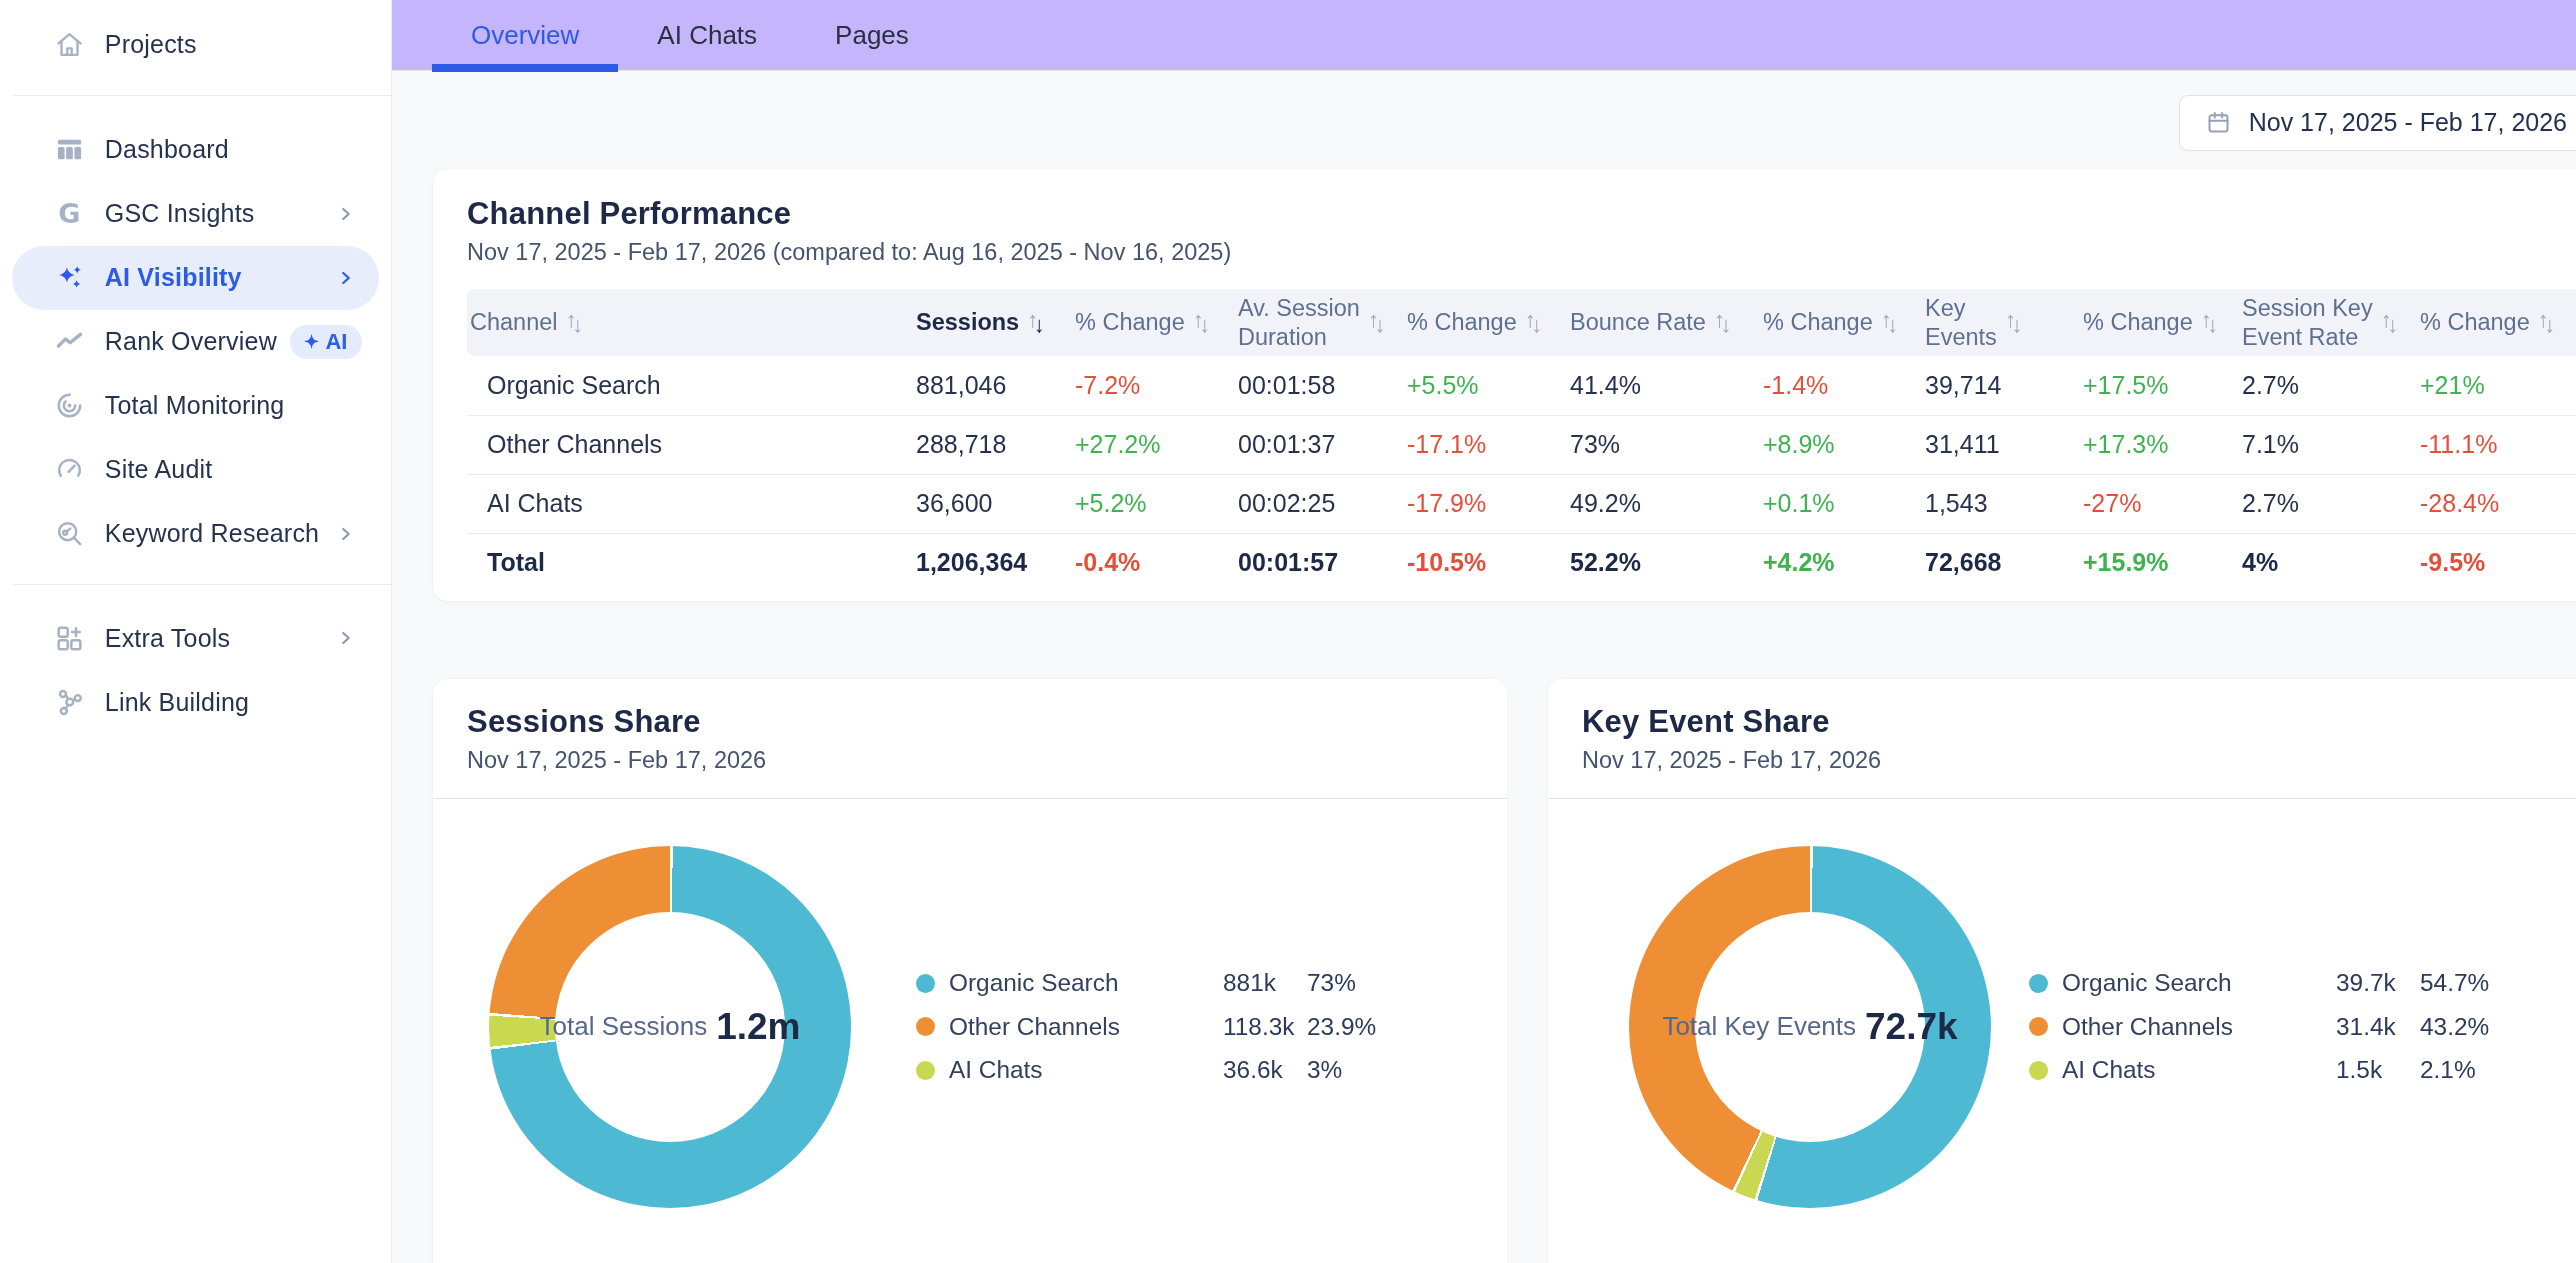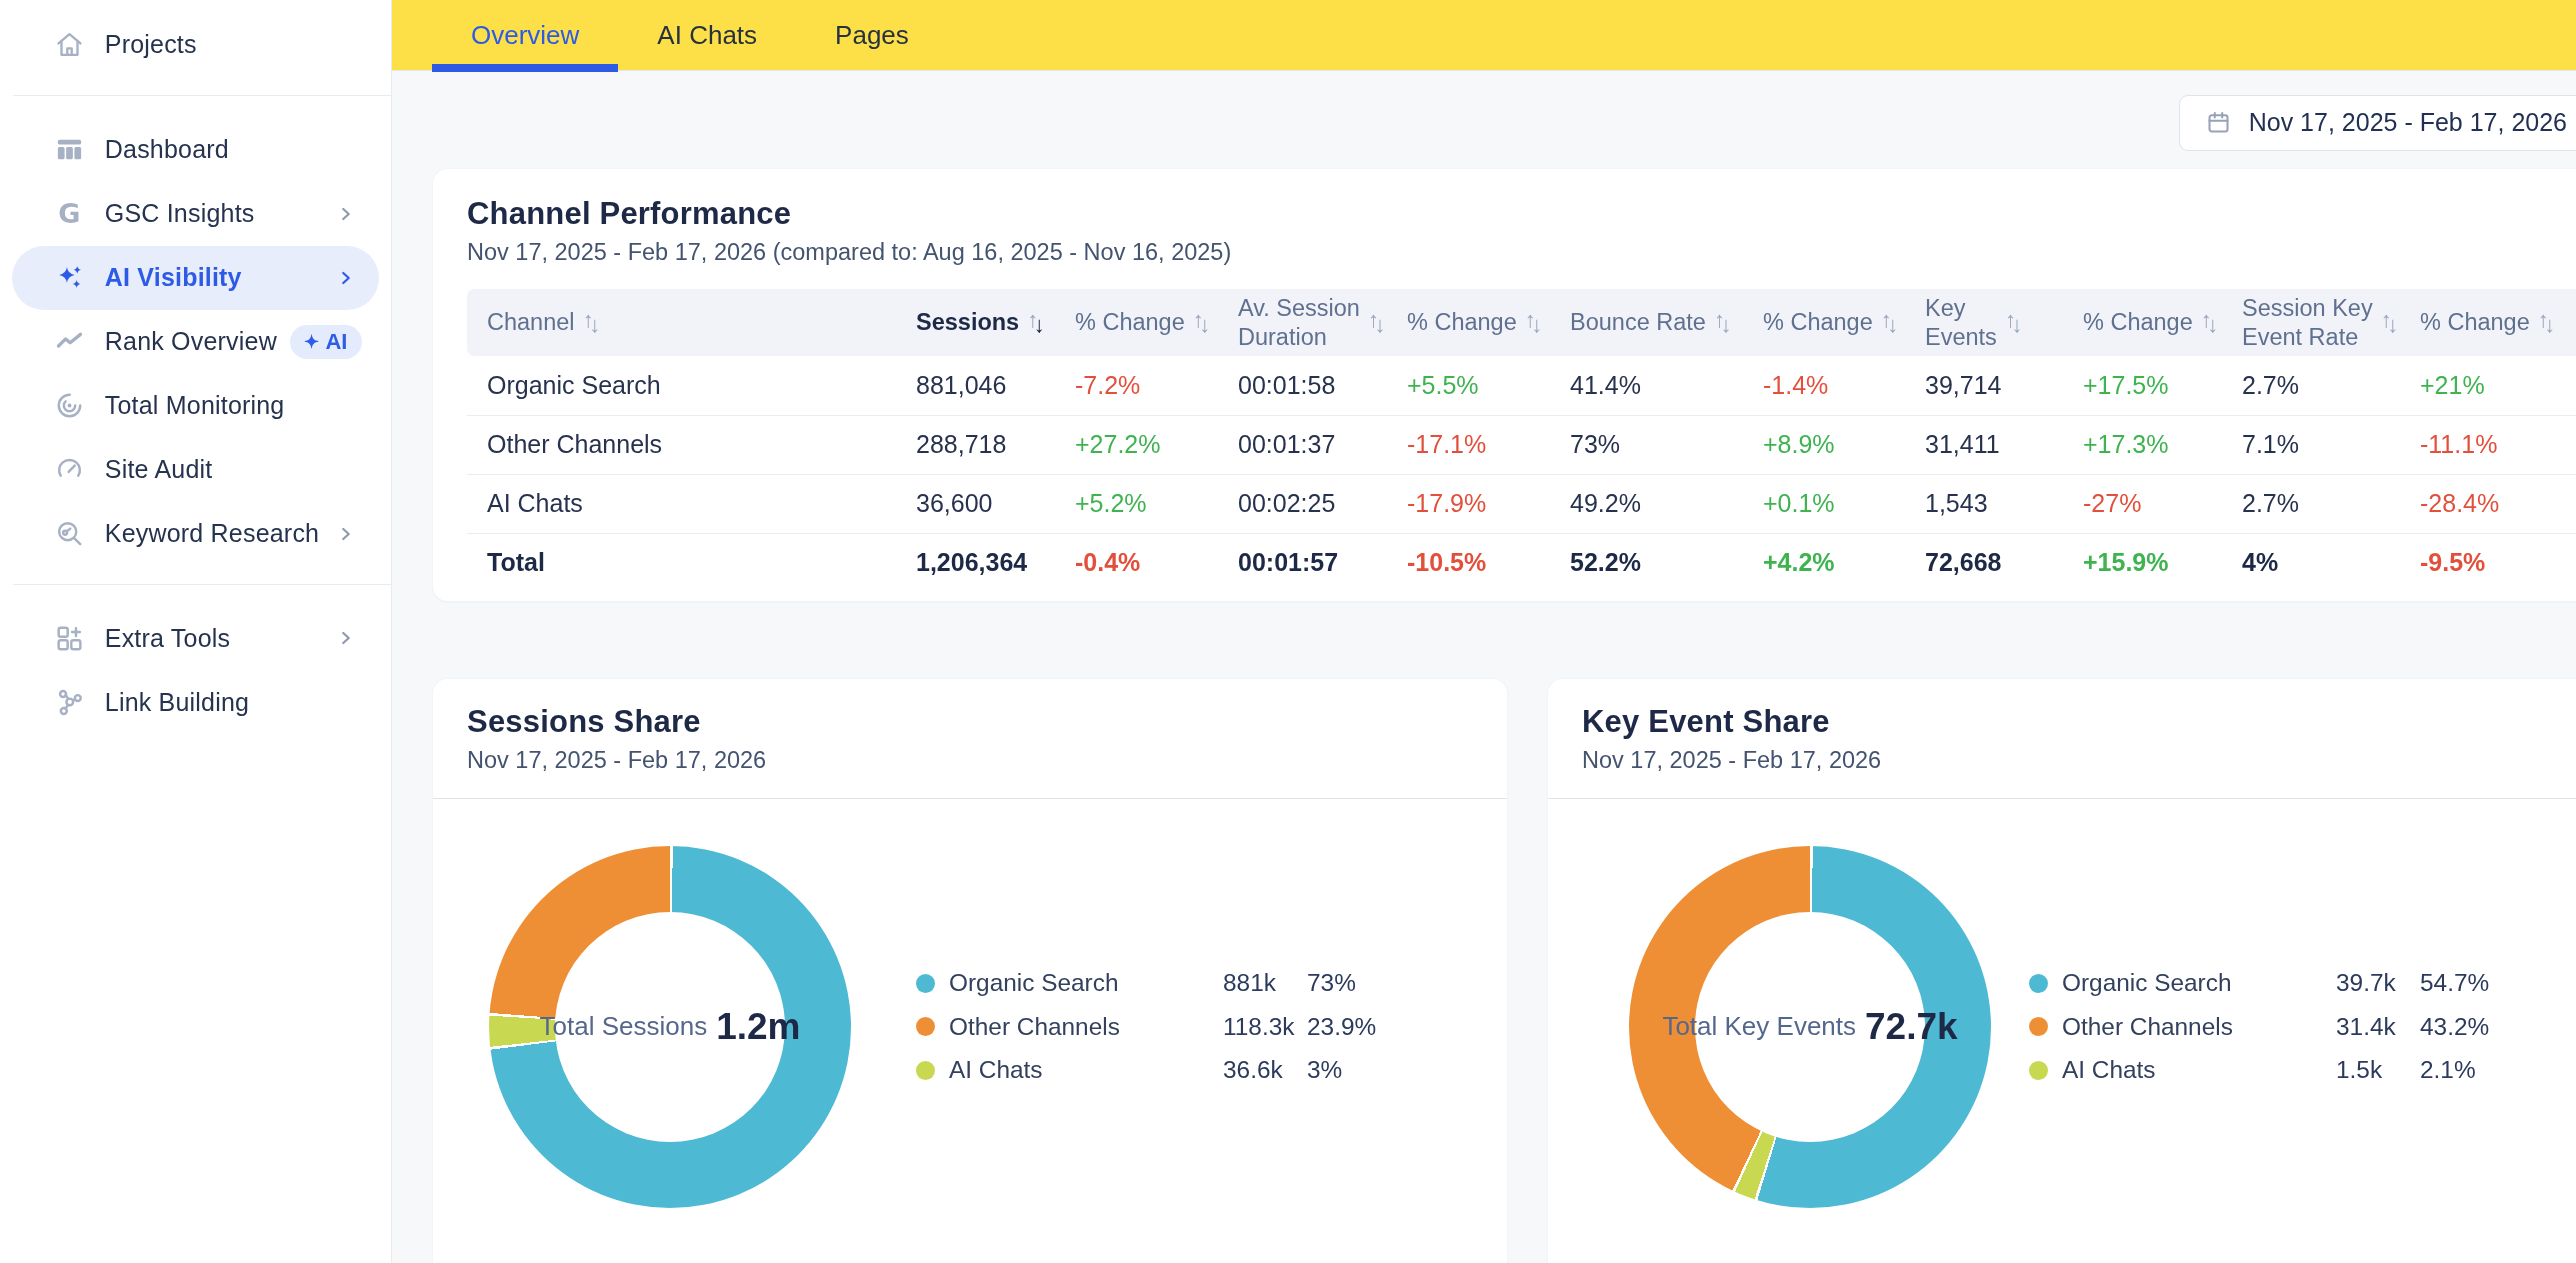--- a/index.html
+++ b/index.html
@@ -23,21 +23,21 @@
   .sb-item.active .sb-chevron{color:#2d5be5}
   .sb-badge{margin-left:12.7px;height:34px;padding:0 14.5px;border-radius:17px;background:#e4ebfc;
             color:#2f5de6;display:flex;align-items:center;gap:6.3px;font-size:22px;font-weight:700}
   .sb-badge .star{font-size:18px}
   .sb-chevron{margin-left:auto;width:20px;height:20px;color:#8d99ae;display:flex}
   .sb-chevron svg{width:100%;height:100%}
   .sb-divider{height:0.9px;background:#e8ebf0;margin:18px 0 22px 12.7px;border:none}
 
   
   .main{flex:1;display:flex;flex-direction:column;min-width:0;background:#f7f8fa}
-  .tabbar{height:71px;min-height:71px;background:#fde047;border-bottom:1.8px solid #e5e7eb;
+  .tabbar{height:71px;min-height:71px;background:#c4b5fd;border-bottom:1.8px solid #e5e7eb;
           display:flex;padding-left:40px}
   .tab{position:relative;display:flex;align-items:center;padding:0 39px;font-size:26px;
        color:#27313f;cursor:pointer}
   .tab.active{color:#2d5be5;font-weight:500}
   .tab.active::after{content:"";position:absolute;left:0;right:0;bottom:-1.8px;height:8.1px;background:#2d5be5}
 
   .content{flex:1;padding:23.5px 0 0 41px;overflow:hidden}
   .content-inner{width:2260px}
   .daterow{display:flex;justify-content:flex-end;padding-right:100px;margin-bottom:18px}
   .datebtn{height:56px;display:flex;align-items:center;gap:16.3px;background:#fff;
@@ -48,21 +48,21 @@
   .card{background:#fff;border-radius:14.5px;box-shadow:0 0.9px 2.7px rgba(24,39,75,.05)}
   .cp-card{width:2260px;padding:27px 34px 9px}
   .card-title{margin:0;font-size:31px;font-weight:700;color:#1d2946;letter-spacing:0.2px}
   .card-sub{margin:7.2px 0 0;font-size:23.5px;color:#44536f}
   .cp-card .card-sub{margin-bottom:23.5px}
 
   
   table{width:100%;border-collapse:collapse;table-layout:fixed}
   thead th{background:#f1f3f8;height:67px;padding:0;font-weight:400;font-size:23.5px;
            color:#5f7090;text-align:left;vertical-align:middle;cursor:pointer}
-  thead th:first-child{border-radius:7.2px 0 0 7.2px;padding-left:20px}
+  thead th:first-child{border-radius:7.2px 0 0 7.2px;padding-left:3px}
   thead th:last-child{border-radius:0 7.2px 7.2px 0}
   .hwrap{display:flex;align-items:center;gap:8.1px;line-height:1.22;padding-right:3.6px}
   .sort{display:inline-flex;font-size:22px;color:#9aa7bd;letter-spacing:-4.5px;flex:none}
   .sort i{font-style:normal}
   .sort .up{transform:translateY(-1.8px)}
   .sort .dn{transform:translateY(2.7px)}
   th.sorted .hlabel{color:#1d2946;font-weight:700}
   th.sorted .sort .dn{color:#141e35;font-weight:700}
   tbody td{height:59px;padding:0;font-size:25px;color:#27324e}
   tbody td:first-child{padding-left:20px}

